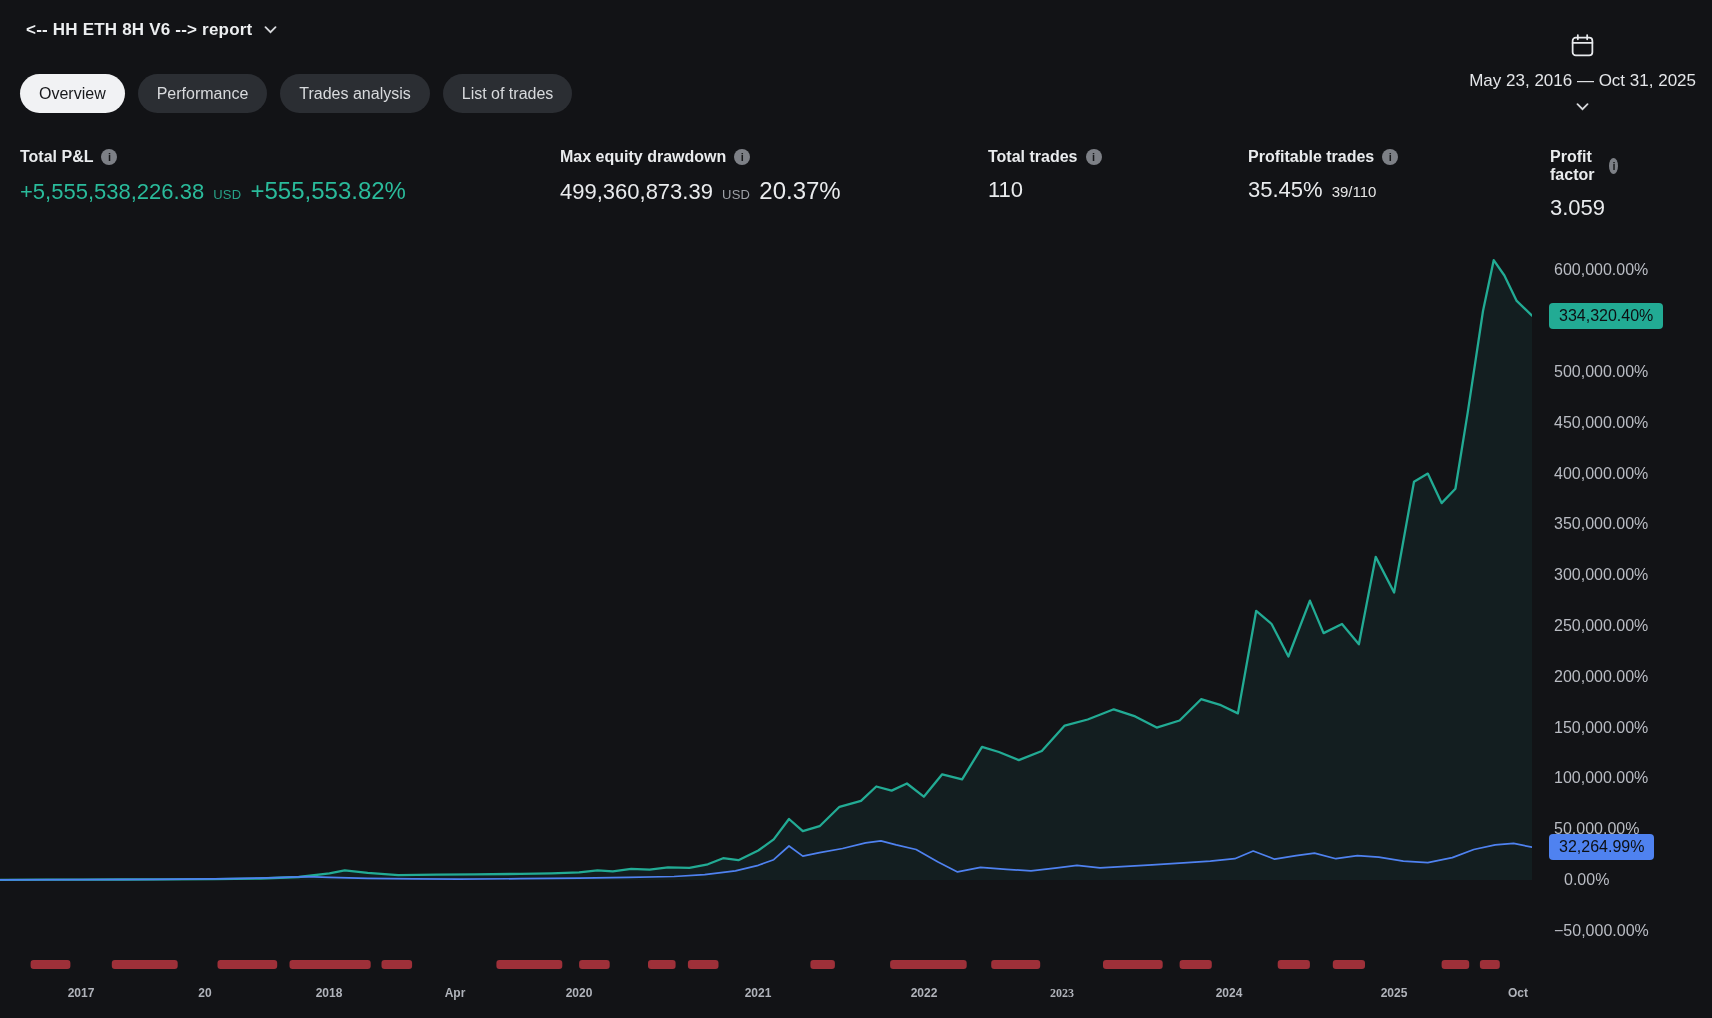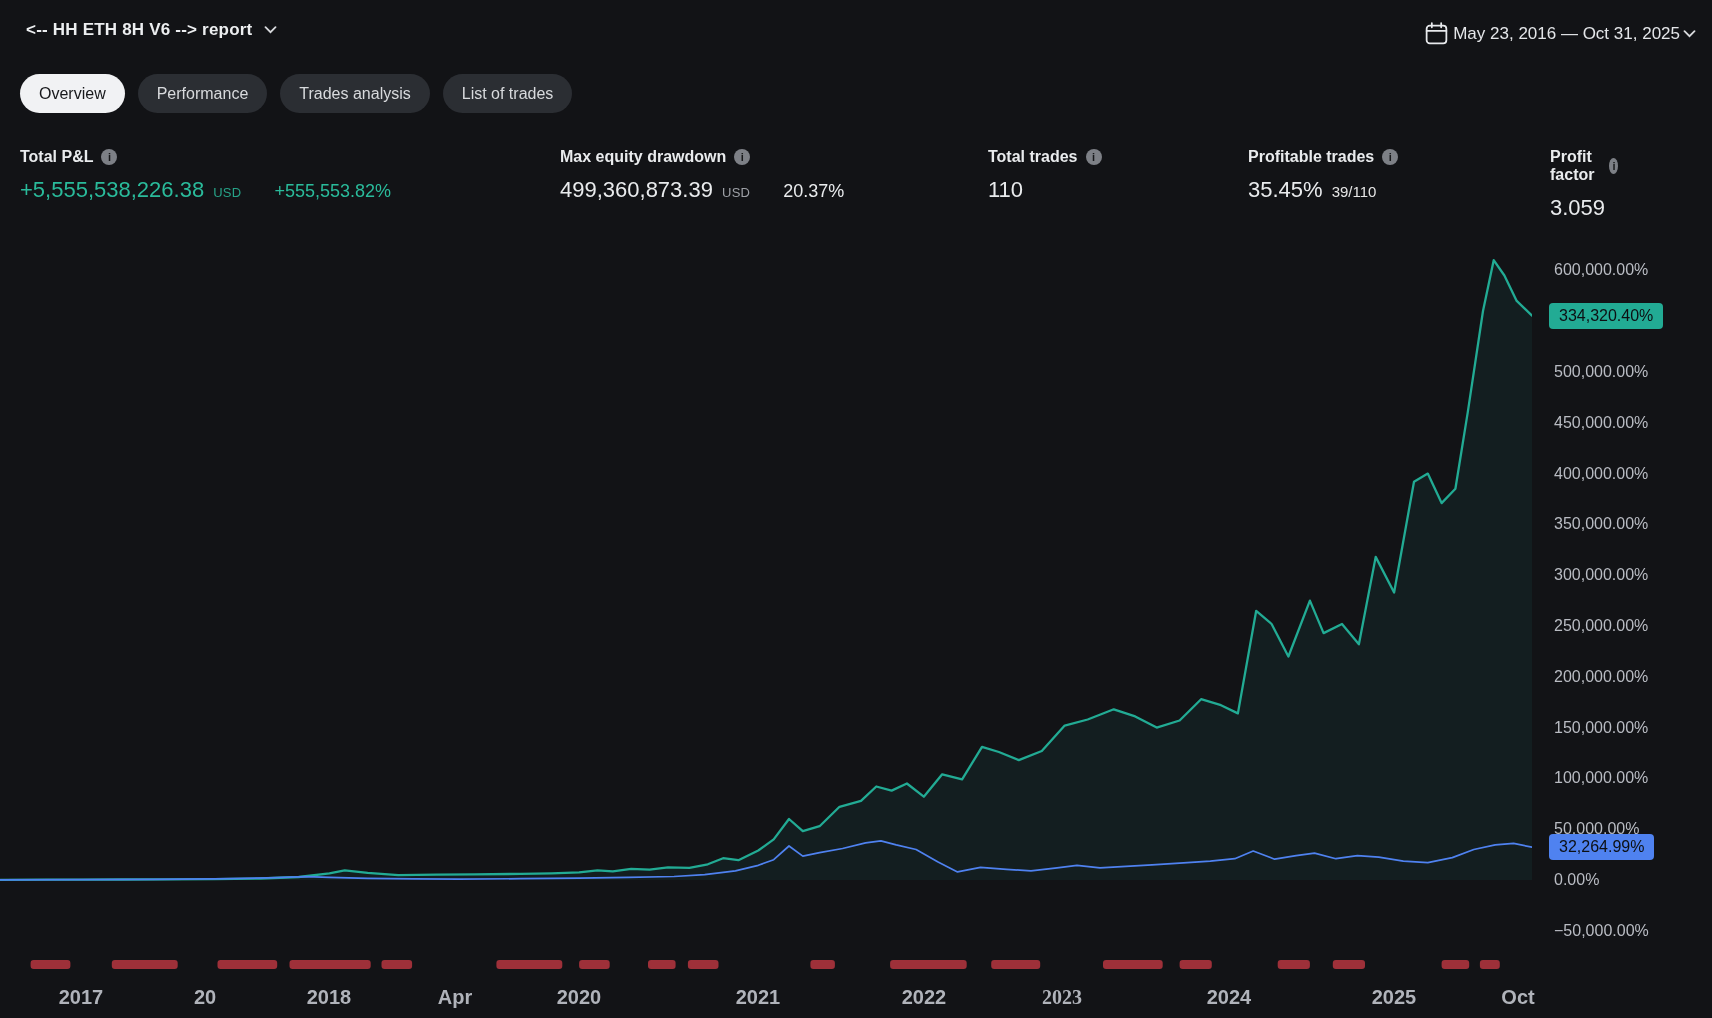--- a/index.html
+++ b/index.html
@@ -7,21 +7,21 @@
   body {
     background:#121316;
     font-family:"Liberation Sans", sans-serif;
     color:#e8eaed;
     position:relative;
   }
   
   .report-select{position:absolute;left:26px;top:20px;display:flex;align-items:center;gap:12px;cursor:pointer;}
   .report-title{font-size:17px;font-weight:700;color:#eceef0;letter-spacing:.2px;}
   .chev{display:block;}
-  .date-select{position:absolute;right:16px;top:20px;display:flex;align-items:center;gap:3px;cursor:pointer;}
+  .date-select{position:absolute;right:16px;top:32px;display:flex;align-items:center;gap:12px;cursor:pointer;flex-direction:column;}
   .date-text{font-size:17px;color:#e4e6e9;}
   
   .tabs{position:absolute;left:20px;top:74px;display:flex;gap:13px;}
   .pill{
     border:none;cursor:pointer;
     background:#2b2e33;color:#d8dadd;
     font-family:inherit;font-size:16px;
     padding:10px 19px;border-radius:21px;line-height:1.2;
   }
   .pill.active{background:#f1f2f4;color:#17181b;}
@@ -33,35 +33,35 @@
   .info-icon{
     width:16px;height:16px;border-radius:50%;
     background:#7d8086;color:#17181a;
     font-size:11px;font-weight:700;font-style:normal;
     display:flex;align-items:center;justify-content:center;
     cursor:pointer;line-height:1;
   }
   .stat-values{margin-top:11px;display:flex;align-items:baseline;gap:9px;white-space:nowrap;}
   .stat-value{font-size:22px;font-weight:400;color:#e9ebed;}
   .cur{font-size:13px;color:#9da0a6;letter-spacing:.3px;}
-  .secondary{font-size:18px;color:#e9ebed;margin-left:24px;}
+  .secondary{font-size:24px;color:#e9ebed;}
   .sub{font-size:15px;color:#e5e5e5;text-align:right;}
   .accent{color:#2abb9b;}
   .accent.cur{color:#2abb9b;opacity:.85;}
   
   .chart-section{position:absolute;top:230px;left:0;width:1712px;height:788px;}
   #plot{position:absolute;top:0;left:0;}
   #y-axis{position:absolute;left:1552px;top:0;width:160px;height:760px;font-size:16px;color:#b9bcc3;}
   .ytick{position:absolute;left:2px;white-space:nowrap;line-height:22px;}
   .ybadge{
     position:absolute;left:-3px;
     padding:4px 10px;border-radius:4px;
     color:#0d1013;font-size:16px;line-height:18px;white-space:nowrap;
   }
-  #x-axis{position:absolute;left:0;top:748px;width:1532px;height:32px;font-size:20px;font-weight:600;color:#b0b3ba;}
+  #x-axis{position:absolute;left:0;top:748px;width:1532px;height:32px;font-size:12px;font-weight:600;color:#b0b3ba;}
   .xtick{position:absolute;top:8px;transform:translateX(-50%);white-space:nowrap;}
 </style>
 </head>
 <body>
 
 <div>
 
   <header>
     <div class="report-select">
       <span class="report-title">&lt;-- HH ETH 8H V6 --&gt; report</span>
@@ -178,21 +178,21 @@
         <div class="ytick" style="top: 131px;">500,000.00%</div>
         <div class="ytick" style="top: 181.8px;">450,000.00%</div>
         <div class="ytick" style="top: 232.6px;">400,000.00%</div>
         <div class="ytick" style="top: 283.4px;">350,000.00%</div>
         <div class="ytick" style="top: 334.2px;">300,000.00%</div>
         <div class="ytick" style="top: 385px;">250,000.00%</div>
         <div class="ytick" style="top: 435.8px;">200,000.00%</div>
         <div class="ytick" style="top: 486.6px;">150,000.00%</div>
         <div class="ytick" style="top: 537.4px;">100,000.00%</div>
         <div class="ytick" style="top: 588.2px;">50,000.00%</div>
-        <div class="ytick" style="top: 639px;">0.00%</div>
+        <div class="ytick" style="top: 639px; margin-left: 10px;">0.00%</div>
         <div class="ytick" style="top: 689.8px;">−50,000.00%</div>
         <div class="ybadge" style="background: rgb(34, 171, 148); top: 72.5573px;">334,320.40%</div>
         <div class="ybadge" style="background: rgb(79, 130, 240); top: 604.219px;">32,264.99%</div>
       </div>
     <div id="x-axis">
         <div class="xtick" style="left: 81px;">2017</div>
         <div class="xtick" style="left: 205px;">20</div>
         <div class="xtick" style="left: 329px;">2018</div>
         <div class="xtick" style="left: 455px;">Apr</div>
         <div class="xtick" style="left: 579px;">2020</div>

